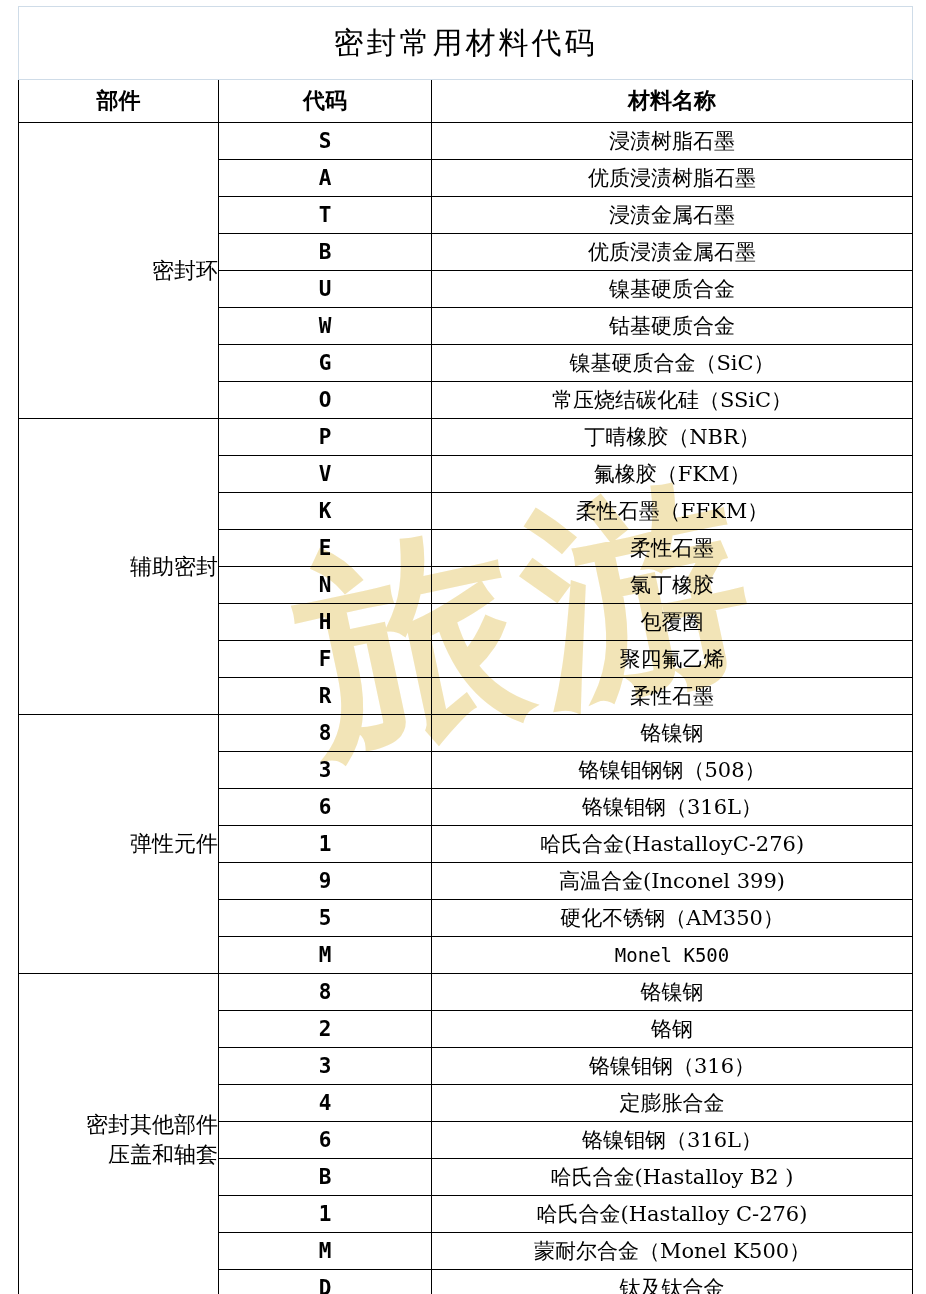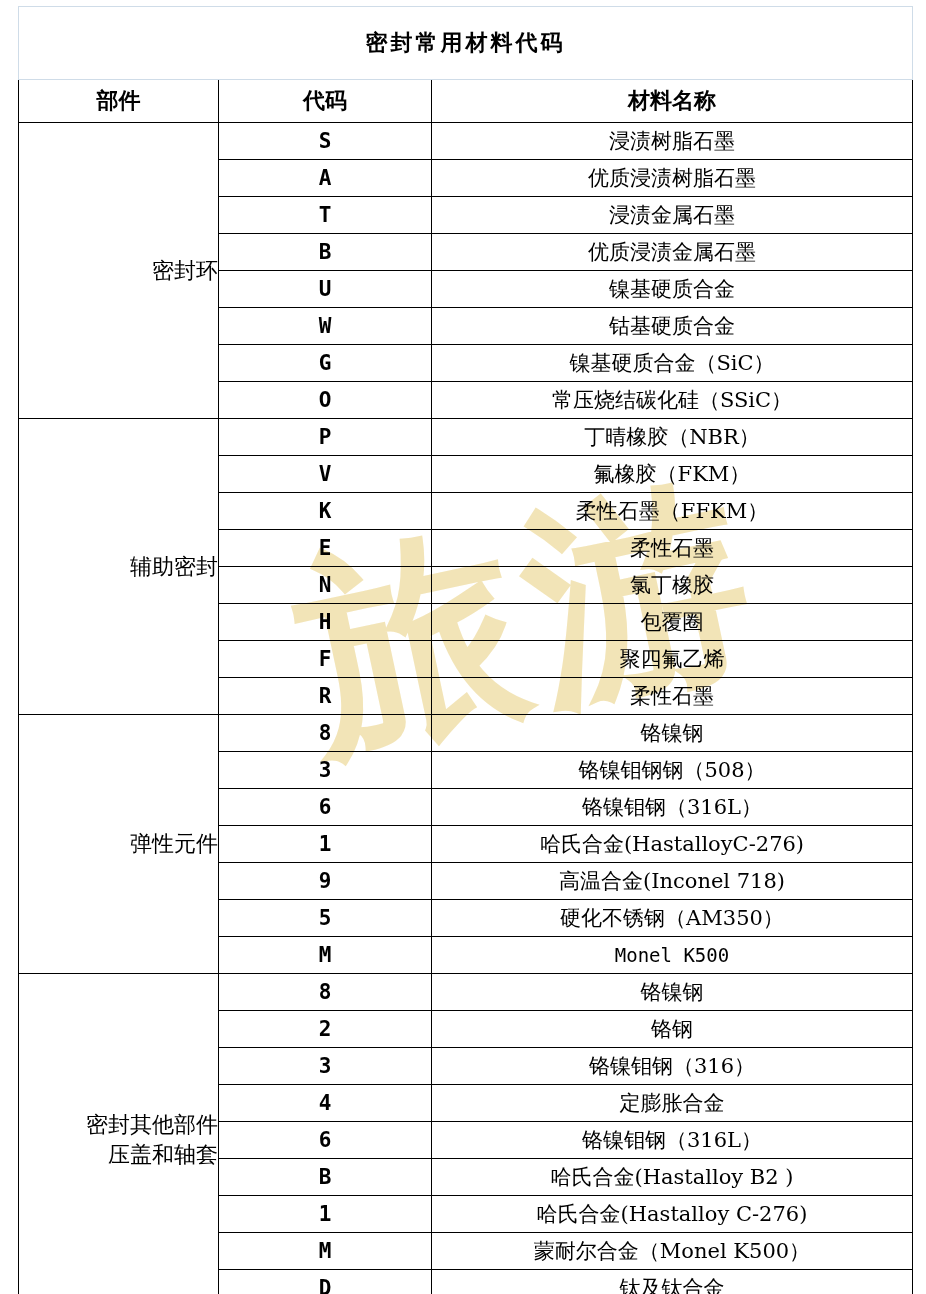--- a/index.html
+++ b/index.html
@@ -47,22 +47,22 @@
   table.codes td {
     border: 1px solid #000000;
     padding: 0;
     height: 36px;
     vertical-align: middle;
     background: transparent;
   }
   .title-cell {
     border: 1px solid #cfdce8 !important;
     text-align: center;
-    font-size: 22px;
-    font-weight: bold;
+    font-size: 30px;
+    font-weight: normal;
     height: 72px !important;
     letter-spacing: 3px;
     font-family: "DejaVu Serif", serif;
   }
   .hdr {
     text-align: center;
     font-size: 22px;
     font-weight: bold;
     height: 42px !important;
     font-family: Liberation Sans, sans-serif;
@@ -193,21 +193,21 @@
         <tr>
           <td class="code-cell">6</td>
           <td class="name-cell">铬镍钼钢（316L）</td>
         </tr>
         <tr>
           <td class="code-cell">1</td>
           <td class="name-cell">哈氏合金(HastalloyC-276)</td>
         </tr>
         <tr>
           <td class="code-cell">9</td>
-          <td class="name-cell">高温合金(Inconel 718)</td>
+          <td class="name-cell">高温合金(Inconel 399)</td>
         </tr>
         <tr>
           <td class="code-cell">5</td>
           <td class="name-cell">硬化不锈钢（AM350）</td>
         </tr>
         <tr>
           <td class="code-cell">M</td>
           <td class="name-cell mono">Monel K500</td>
         </tr>
         <tr>

